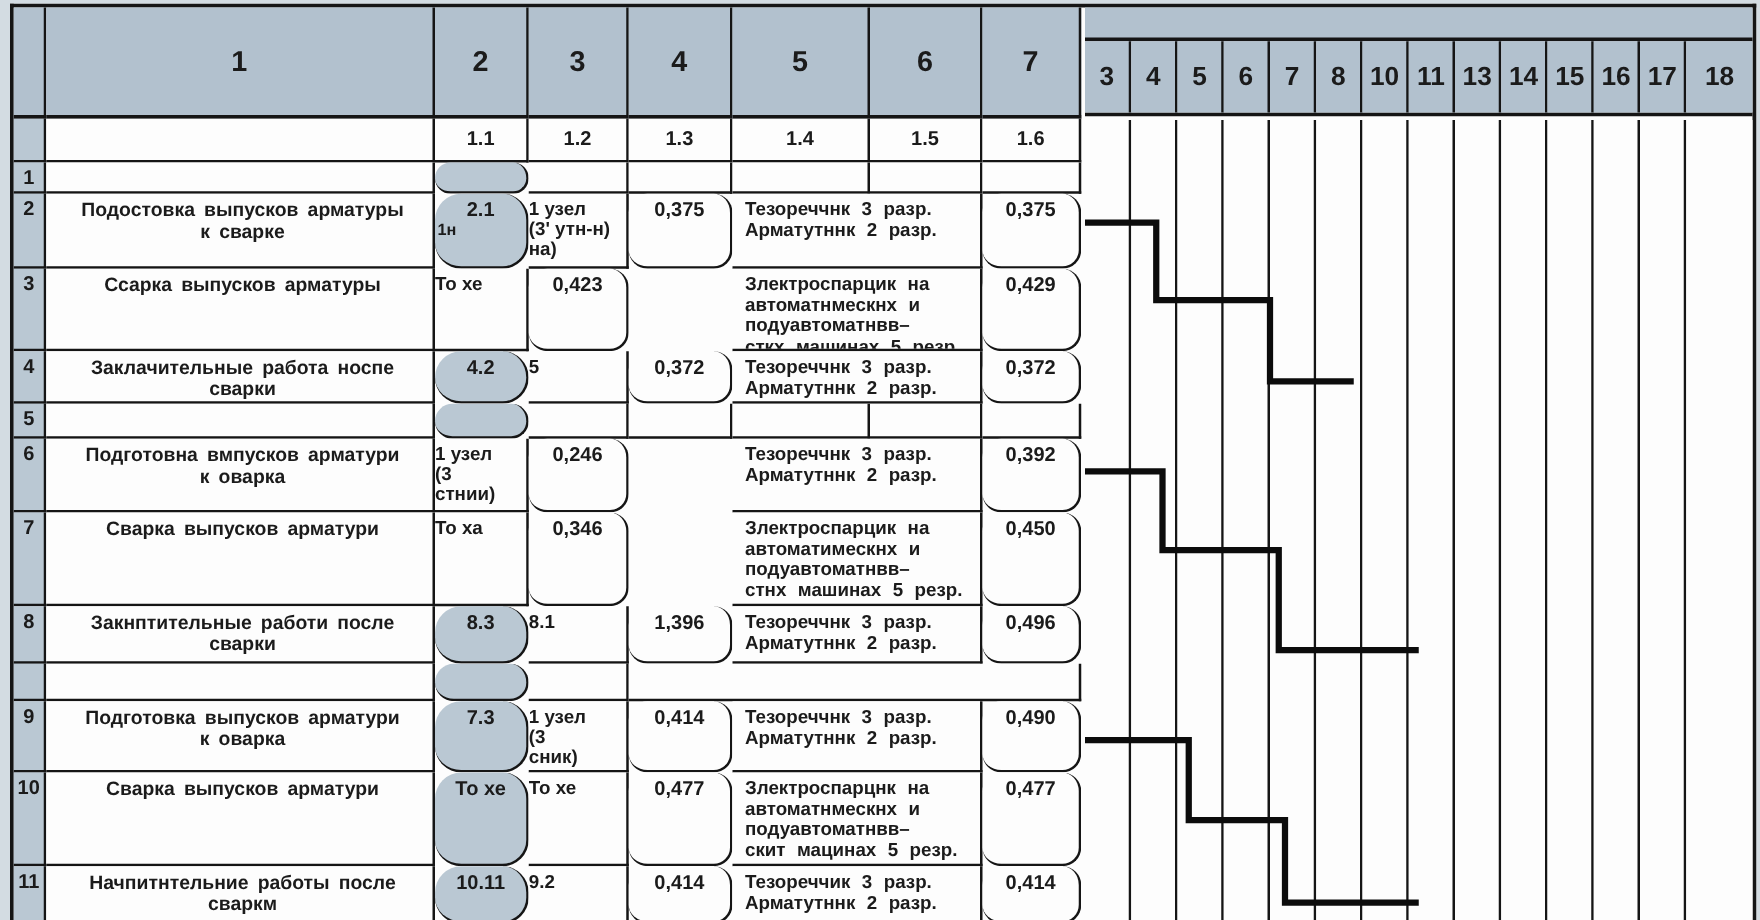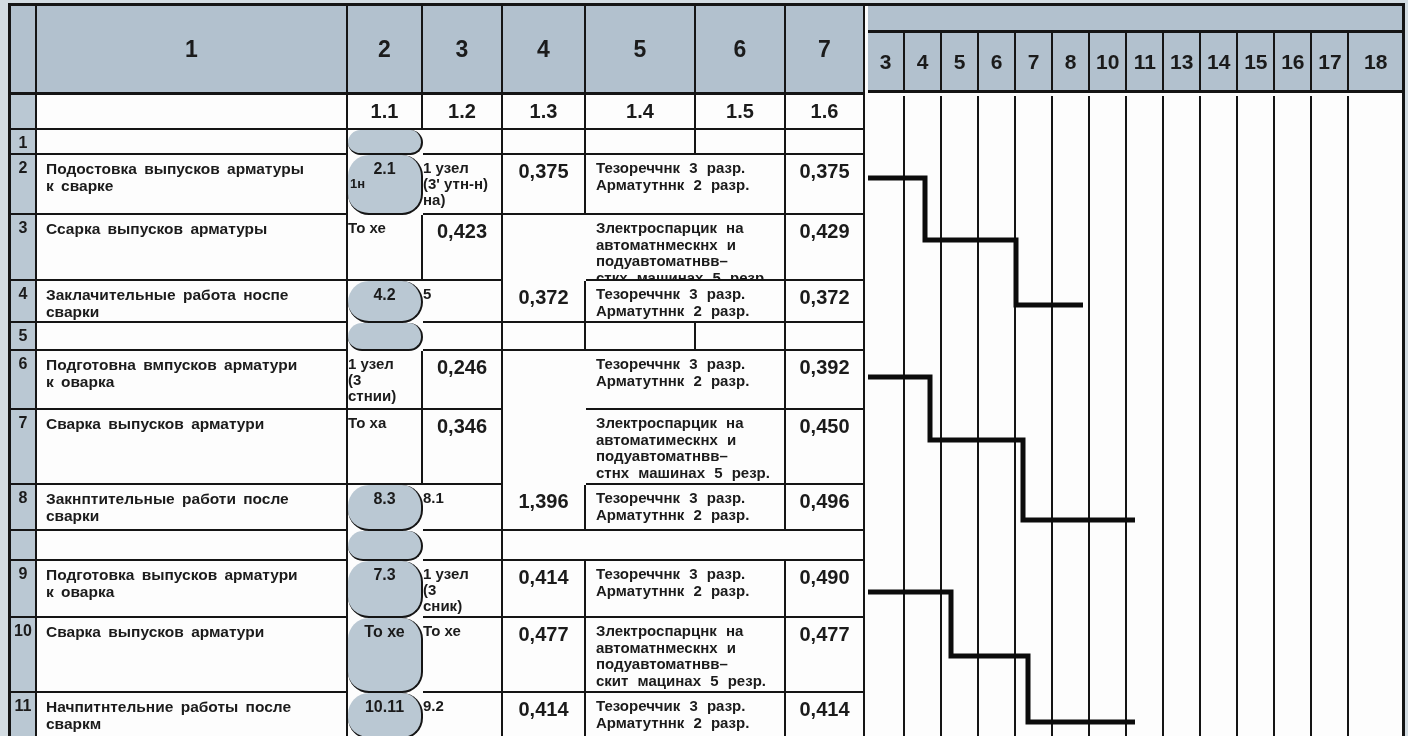--- a/index.html
+++ b/index.html
@@ -12,27 +12,27 @@
   .ltable{position:absolute;left:8px;top:3px;width:860px;height:733px;background:var(--paper);
           border:3px solid var(--bd);border-bottom:none;border-right:none;box-sizing:border-box;}
   .trow{display:grid;grid-template-columns:26px 311px 75px 80px 83px 110px 90px 79px;}
   .cell{border-right:2px solid var(--bd);border-bottom:2px solid var(--bd);box-sizing:border-box;
         overflow:hidden;background:var(--paper);}
   .cell.blue{background:var(--blue2);border-radius:21px;}
   .hcell{background:var(--blue);display:flex;align-items:center;justify-content:center;
          font-size:23px;font-weight:bold;}
   .hrow .cell{border-bottom:3px solid var(--bd);}
   .numcell{background:var(--blue2);text-align:center;font-size:16px;font-weight:bold;padding-top:4px;}
-  .subcell{display:flex;align-items:center;justify-content:center;font-size:20px;font-weight:bold;}
+  .subcell{display:flex;align-items:center;justify-content:center;font-size:16px;font-weight:bold;}
   .taskcell{font-size:15.5px;font-weight:bold;line-height:17px;padding:5px 4px 0 9px;
-            white-space:pre-line;word-spacing:3px;}
+            white-space:pre-line;word-spacing:3px;text-align:center;}
   .codecell{text-align:center;font-size:16px;font-weight:bold;padding-top:5px;}
   .codenote{display:block;text-align:left;font-size:13px;line-height:11px;margin-left:2px;font-weight:bold;}
   .unitcell{font-size:15px;font-weight:bold;line-height:16px;padding-top:5px;white-space:pre-line;}
-  .numval{text-align:center;font-size:20px;font-weight:bold;padding-top:5px;}
+  .numval{text-align:center;font-size:16px;font-weight:bold;padding-top:5px;border-radius:15px;}
   .execcell{font-size:15px;font-weight:bold;line-height:16.5px;padding:5px 2px 0 10px;
             white-space:pre-line;word-spacing:5px;}
   
   .gantt{position:absolute;left:868px;top:3px;width:537px;height:733px;background:var(--paper);
          border-top:3px solid var(--bd);border-right:3px solid var(--bd);box-sizing:border-box;}
   .gantt-band{height:27px;background:var(--blue);border-bottom:3px solid var(--bd);box-sizing:border-box;}
   .gantt-days{height:60px;border-bottom:3px solid var(--bd);box-sizing:border-box;
               display:grid;grid-template-columns:repeat(13,1fr) 1.42fr;}
   .daycell{background:var(--blue);border-right:2px solid var(--bd);box-sizing:border-box;
            display:flex;align-items:center;justify-content:center;font-size:21px;font-weight:bold;}

